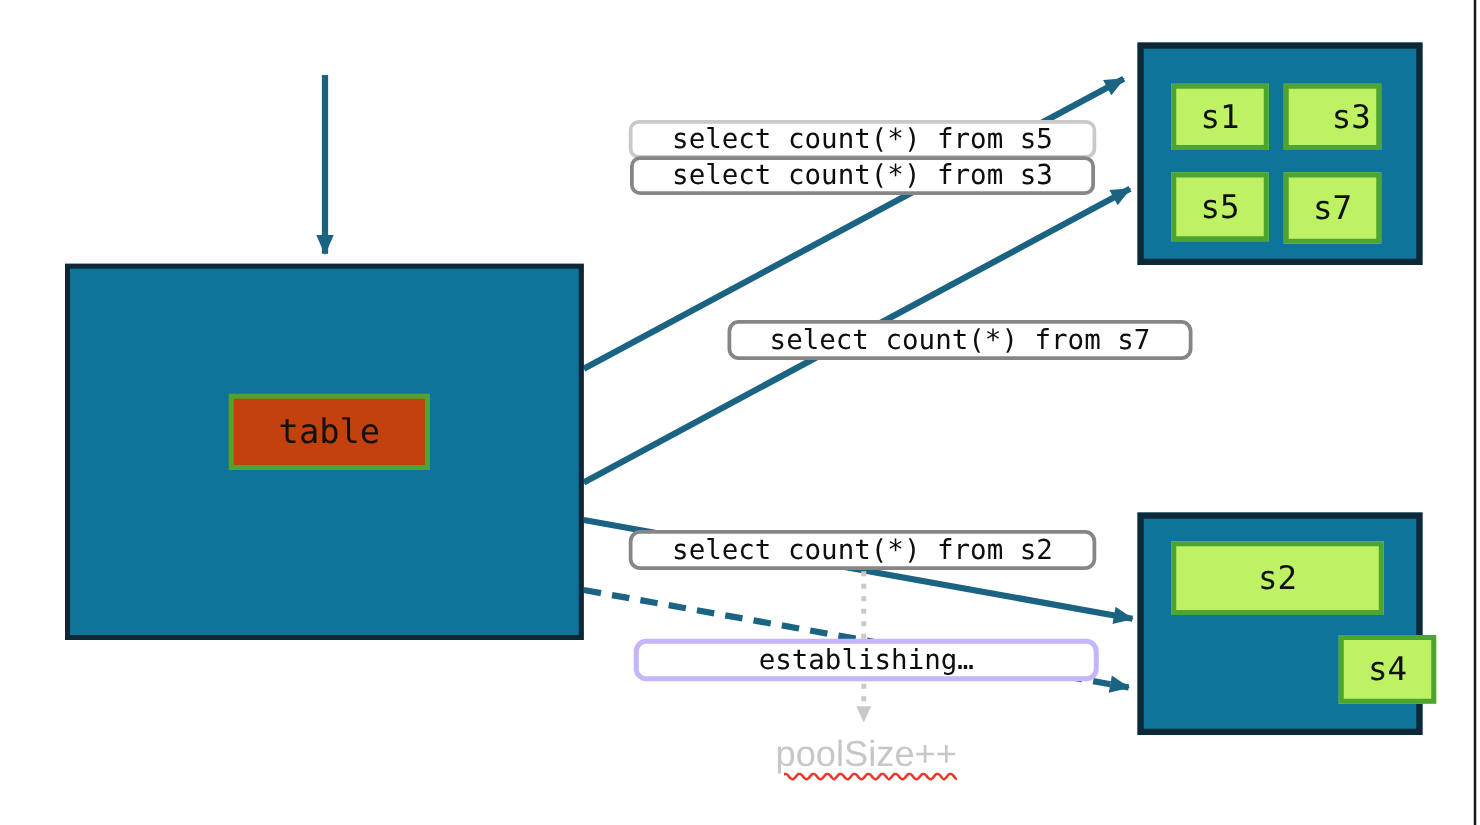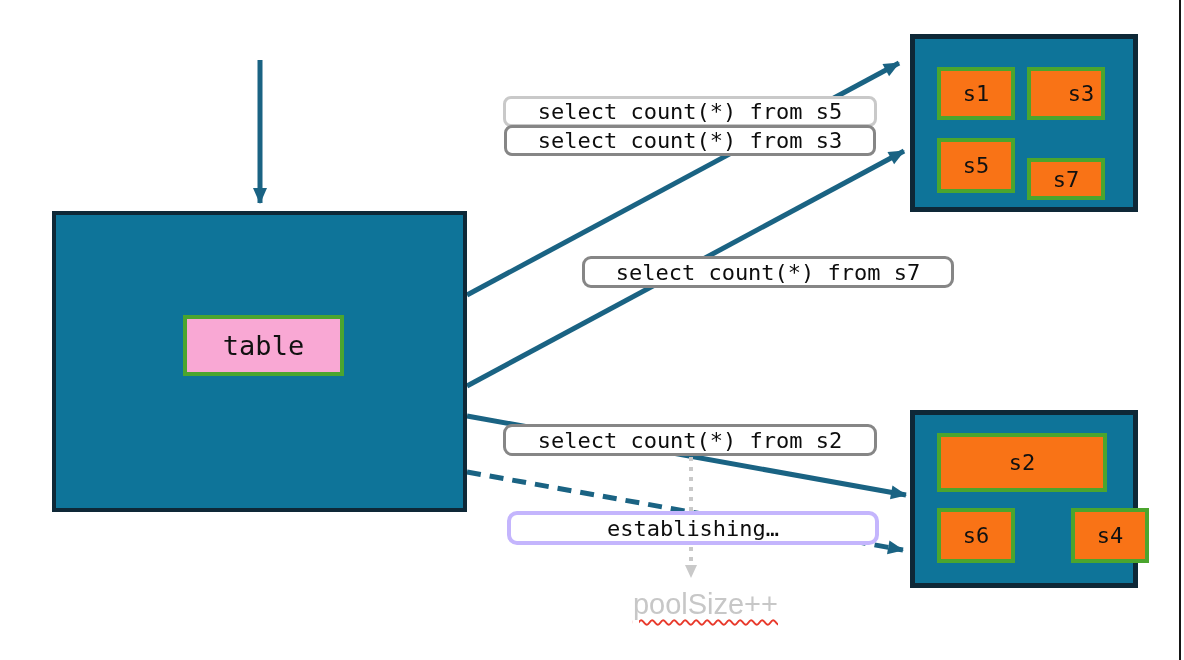--- a/index.html
+++ b/index.html
@@ -11,53 +11,53 @@
   
   .teal-box{
     position:absolute;background:#0e7499;border:4px solid #0e2837;
     box-sizing:border-box;z-index:2;
   }
   #table-box{left:52px;top:211px;width:415px;height:301px;}
   .group-box{border-width:5px;}
   #group-top{left:910px;top:34px;width:228px;height:178px;}
   #group-bottom{left:910px;top:410px;width:228px;height:178px;}
   .shard{
-    position:absolute;background:#f97316;border:4px solid #4ba52e;
+    position:absolute;background:#bef264;border:4px solid #4ba52e;
     box-sizing:border-box;display:flex;align-items:center;justify-content:center;
-    font-size:22px;color:#111;
+    font-size:26px;color:#111;
   }
   #table-label{
     position:absolute;left:127px;top:100px;width:161px;height:61px;
-    background:#f9a8d4;border:4px solid #4ba52e;box-sizing:border-box;
+    background:#c2410c;border:4px solid #4ba52e;box-sizing:border-box;
     display:flex;align-items:center;justify-content:center;
     font-size:27px;color:#111;
   }
   #shard-s1{left:22px;top:28px;width:78px;height:53px;}
   #shard-s3{left:112px;top:28px;width:78px;height:53px;padding-left:30px;}
   #shard-s5{left:22px;top:99px;width:78px;height:55px;}
-  #shard-s7{left:112px;top:99px;width:78px;height:42px;margin-top:20px;}
+  #shard-s7{left:112px;top:99px;width:78px;height:57px;}
   #shard-s2{left:22px;top:18px;width:170px;height:59px;}
   #shard-s6{left:22px;top:93px;width:78px;height:55px;}
   #shard-s4{left:112px;top:93px;width:78px;height:55px;margin-left:44px;}
   
   .pill{
     position:absolute;background:#ffffff;border:3px solid #919191;border-radius:10px;
     box-sizing:border-box;display:flex;align-items:center;justify-content:center;
     font-size:22px;color:#0d0d0d;z-index:3;white-space:nowrap;
   }
   #q-table{left:52px;top:113px;width:415px;height:40px;font-size:24px;border-color:#9a9a9a;}
   #q-s5{left:503px;top:96px;width:374px;height:31px;border-color:#c9c9c9;border-radius:8px;}
   #q-s3{left:504px;top:125px;width:372px;height:31px;border-color:#868686;border-radius:8px;}
   #q-s7{left:582px;top:256px;width:372px;height:32px;border-color:#868686;border-radius:9px;}
   #q-s2{left:503px;top:424px;width:374px;height:32px;border-color:#868686;border-radius:9px;}
   #q-est{left:507px;top:511px;width:372px;height:34px;border:4px solid #c4b5fd;border-radius:10px;}
   
   #poolsize{
     position:absolute;left:608px;top:588px;width:170px;z-index:2;
-    text-align:right;font-family:"Liberation Sans",sans-serif;font-size:29px;
+    text-align:center;font-family:"Liberation Sans",sans-serif;font-size:29px;
     color:#c7c7c7;
     text-decoration:underline wavy #e8392b;
     text-decoration-thickness:2px;text-underline-offset:5px;
   }
   
   #right-border{position:absolute;left:1179px;top:0;width:2px;height:660px;background:#161616;z-index:4;}
 </style>
 </head>
 <body>
 
@@ -102,23 +102,20 @@
     </div>
     <div id="shard-s7" class="shard">
       <span>s7</span>
     </div>
   </div>
 
   <div id="group-bottom" class="teal-box group-box">
     <div id="shard-s2" class="shard">
       <span>s2</span>
     </div>
-    <div id="shard-s6" class="shard">
-      <span>s6</span>
-    </div>
     <div id="shard-s4" class="shard">
       <span>s4</span>
     </div>
   </div>
 
   <div id="q-s5" class="pill">select count(*) from s5</div>
   <div id="q-s3" class="pill">select count(*) from s3</div>
   <div id="q-s7" class="pill">select count(*) from s7</div>
   <div id="q-s2" class="pill">select count(*) from s2</div>
   <div id="q-est" class="pill">establishing…</div>

